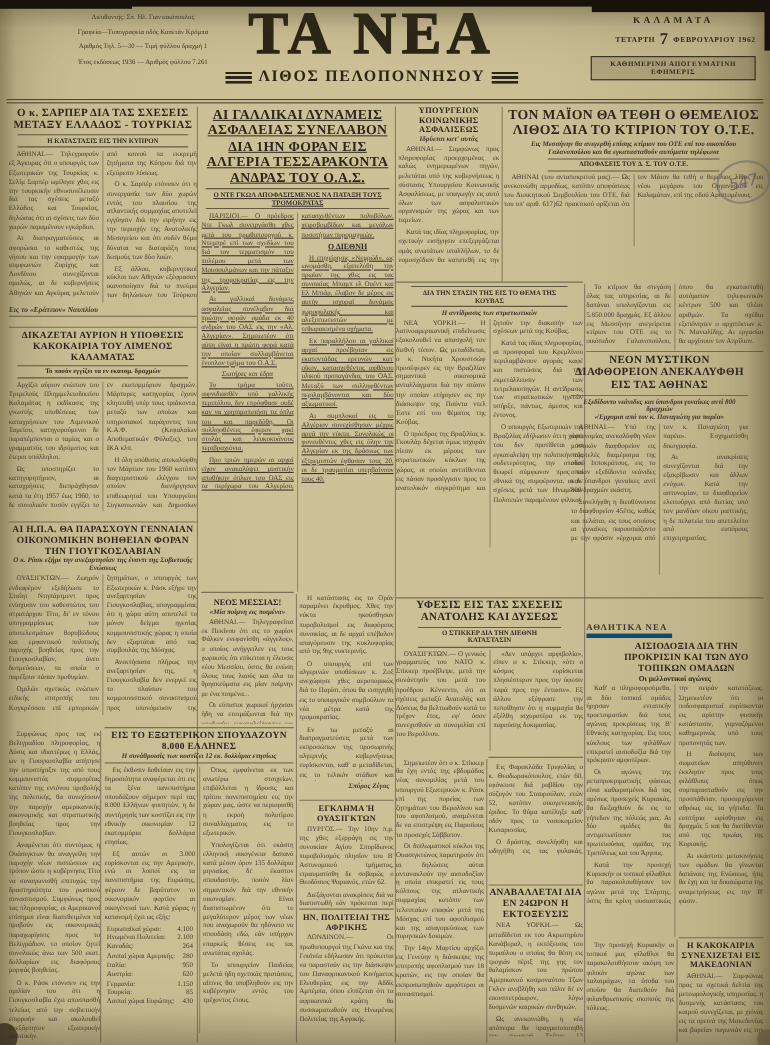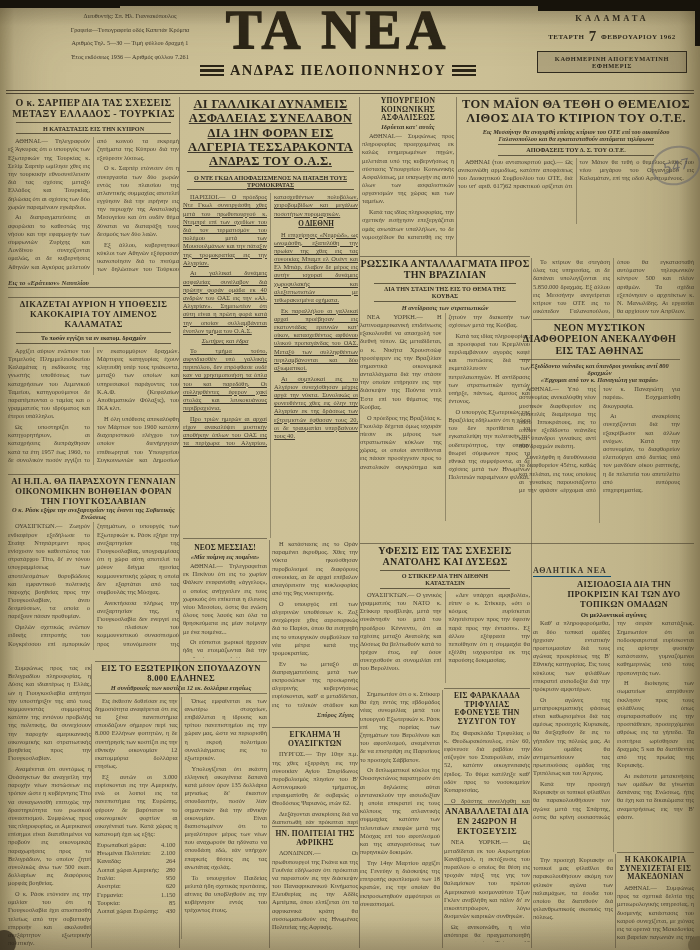--- a/index.html
+++ b/index.html
@@ -48,21 +48,21 @@
   .logo{position:absolute;left:193px;top:2px;width:290px;text-align:center;z-index:10;
         font-size:54px;font-weight:bold;color:#2b2517;letter-spacing:5px;
         -webkit-text-stroke:1.3px #2b2517;line-height:1.05;}
   .sublogo{position:absolute;left:178px;top:62px;width:320px;z-index:10;display:flex;
         align-items:center;justify-content:center;gap:6px;font-size:14.5px;font-weight:bold;
         letter-spacing:1.5px;color:#2b2517;}
   .bars{display:inline-block;width:24px;height:11px;
         background:repeating-linear-gradient(180deg,#2b2517 0 2.2px,rgba(0,0,0,0) 2.2px 4.4px);}
   .mast-right{position:absolute;left:537px;top:13px;width:150px;z-index:10;text-align:center;color:#2f2a1e;}
   .city{font-weight:bold;font-size:8.5px;letter-spacing:3px;}
-  .dateline{margin-top:5px;font-weight:bold;font-size:7px;letter-spacing:.5px;}
+  .dateline{margin-top:5px;font-weight:bold;font-size:7px;letter-spacing:.5px;text-align:right;}
   .dateline .big{font-size:15px;vertical-align:-2px;padding:0 2px;}
   .tagbox{margin-top:6px;border:1.5px solid #2f2a1e;background:rgba(47,40,24,.16);
           font-weight:bold;font-size:6.4px;letter-spacing:.6px;padding:3px 1px;}
   .pencil{position:absolute;left:651px;top:146px;width:46px;height:35px;z-index:50;
           border:2px solid rgba(95,95,105,.5);border-radius:50%;transform:rotate(-14deg);
           display:flex;align-items:center;justify-content:center;
           font-family:"DejaVu Sans",sans-serif;font-style:italic;font-size:14px;
           color:rgba(80,80,92,.65);}
 </style>
 </head>
@@ -78,21 +78,21 @@
 
 <div class="mast-info">
   <div>Διευθυντής: Σπ. Ηλ. Γιαννακόπουλος</div>
   <div>Γραφεία—Τυπογραφεία οδός Καπετάν Κρόμπα</div>
   <div>Αριθμός Τηλ. 5—30 — Τιμή φύλλου δραχμή 1</div>
   <div>Έτος εκδόσεως 1936 — Αριθμός φύλλου 7.261</div>
 </div>
 <div class="logo">ΤΑ ΝΕΑ</div>
 <div class="sublogo">
   <span class="bars"></span>
-  <span>ΑΝΔΡΑΣ ΠΕΛΟΠΟΝΝΗΣΟΥ</span>
+  <span>ΛΙΘΟΣ ΠΕΛΟΠΟΝΝΗΣΟΥ</span>
   <span class="bars"></span>
 </div>
 <div class="mast-right">
   <div class="city">ΚΑΛΑΜΑΤΑ</div>
   <div class="dateline">
     <span>ΤΕΤΑΡΤΗ</span>
     <span class="big">7</span>
     <span>ΦΕΒΡΟΥΑΡΙΟΥ 1962</span>
   </div>
   <div class="tagbox">ΚΑΘΗΜΕΡΙΝΗ ΑΠΟΓΕΥΜΑΤΙΝΗ ΕΦΗΜΕΡΙΣ</div>
@@ -277,21 +277,20 @@
     <p>ΑΘΗΝΑΙ (του ανταποκριτού μας).— Ως ανεκοινώθη αρμοδίως, κατόπιν αποφάσεως του Διοικητικού Συμβουλίου του ΟΤΕ, διά του υπ' αριθ. 617)62 πρακτικού ορίζεται ότι τον Μάιον θα τεθή ο θεμέλιος λίθος του νέου μεγάρου του Οργανισμού εις Καλαμάταν, επί της οδού Αριστομένους.</p>
   </div>
 </div>
 <div class="art" style="left:533px;top:258px;width:161px;height:60px;">
   <div class="b cols2" style="height:60px;">
     <p>Το κτίριον θα στεγάση όλας τας υπηρεσίας, αι δε δαπάναι υπολογίζονται εις 5.850.000 δραχμάς. Εξ άλλου εις Μεσσήνην ανεγείρεται κτίριον του ΟΤΕ εις το οικόπεδον Γαλανοπούλου, όπου θα εγκατασταθή αυτόματον τηλεφωνικόν κέντρον 500 και πλέον αριθμών. Τα σχέδια εξεπόνησεν ο αρχιτέκτων κ. Ν. Μανωλίδης. Αι εργασίαι θα αρχίσουν τον Απρίλιον.</p>
   </div>
 </div>
 
 <div class="art" style="left:360px;top:258px;width:170px;height:285px;">
-  <div class="t t-md">ΡΩΣΣΙΚΑ ΑΝΤΑΛΛΑΓΜΑΤΑ ΠΡΟΣ ΤΗΝ ΒΡΑΖΙΛΙΑΝ</div>
   <div class="kick" style="margin:2px 14px;">ΔΙΑ ΤΗΝ ΣΤΑΣΙΝ ΤΗΣ ΕΙΣ ΤΟ ΘΕΜΑ ΤΗΣ ΚΟΥΒΑΣ</div>
   <div class="deck">Η αντίδρασις των στρατιωτικών</div>
   <div class="b cols2" style="height:208px;margin-top:2px;">
     <p>ΝΕΑ ΥΟΡΚΗ.— Η λατινοαμερικανική επιδείνωσις εξακολουθεί να απασχολή τον διεθνή τύπον. Ως μεταδίδεται, ο κ. Νικήτα Χρουστσώφ προσέφερεν εις την Βραζιλίαν σημαντικά οικονομικά ανταλλάγματα διά την στάσιν την οποίαν ετήρησεν εις την διάσκεψιν της Πούντα ντελ Έστε επί του θέματος της Κούβας.</p>
     <p>Ο πρόεδρος της Βραζιλίας κ. Γκουλάρ δέχεται όμως ισχυράν πίεσιν εκ μέρους των στρατιωτικών κύκλων της χώρας, οι οποίοι αντιτίθενται εις πάσαν προσέγγισιν προς το ανατολικόν συγκρότημα και ζητούν την διακοπήν των σχέσεων μετά της Κούβας.</p>
     <p>Κατά τας ιδίας πληροφορίας, αι προσφοραί του Κρεμλίνου περιλαμβάνουν αγοράς καφέ και πιστώσεις διά την εκμετάλλευσιν των πετρελαιοπηγών. Η αντίδρασις των στρατιωτικών ηγετών υπήρξε, πάντως, άμεσος και έντονος.</p>
     <p>Ο υπουργός Εξωτερικών της Βραζιλίας εδήλωσεν ότι η χώρα του δεν προτίθεται να εγκαταλείψη την πολιτικήν της ουδετερότητος, την οποίαν θεωρεί σύμφωνον προς τα εθνικά της συμφέροντα, αι δε σχέσεις μετά των Ηνωμένων Πολιτειών παραμένουν φιλικαί.</p>
   </div>
 </div>
 
@@ -316,37 +315,36 @@
 </div>
 <div class="art" style="left:360px;top:690px;width:80px;height:258px;">
   <div class="b" style="height:258px;">
     <p>Σημειωτέον ότι ο κ. Στίκκερ θα έχη εντός της εβδομάδος νέας συνομιλίας μετά του υπουργού Εξωτερικών κ. Ράσκ επί της πορείας των ζητημάτων του Βερολίνου και του αφοπλισμού, αναμένεται δε να επιστρέψη εις Παρισίους το προσεχές Σάββατον.</p>
     <p>Οι διπλωματικοί κύκλοι της Ουασιγκτώνος παρατηρούν ότι αι δηλώσεις αύται αντανακλούν την αισιοδοξίαν η οποία επικρατεί εις τους κόλπους της ατλαντικής συμμαχίας κατόπιν των τελευταίων επαφών μετά της Μόσχας επί του αφοπλισμού και της απαγορεύσεως των πυρηνικών δοκιμών.</p>
     <p>Την 14ην Μαρτίου αρχίζει εις Γενεύην η διάσκεψις της επιτροπής αφοπλισμού των 18 κρατών, εις την οποίαν θα εκπροσωπηθούν αμφότεροι οι συνασπισμοί.</p>
   </div>
 </div>
 
 <div class="art" style="left:444px;top:692px;width:86px;height:112px;">
-  <div class="t t-xs">ΕΙΣ ΦΑΡΑΚΛΑΔΑ ΤΡΙΦΥΛΙΑΣ ΕΦΟΝΕΥΣΕ ΤΗΝ ΣΥΖΥΓΟΝ ΤΟΥ</div>
   <div class="b" style="height:84px;margin-top:2px;">
     <p>Εις Φαρακλάδα Τριφυλίας ο κ. Θεοδωρακόπουλος, ετών 60, εφόνευσε διά ραβδίου την σύζυγόν του Σταυρούλαν, ετών 52, κατόπιν οικογενειακής έριδος. Το θύμα κατέληξε καθ' οδόν προς το νοσοκομείον Κυπαρισσίας.</p>
     <p>Ο δράστης συνελήφθη και ωδηγήθη εις τας φυλακάς, ομολογήσας την πράξιν του. Μεταξύ των συζύγων υφίσταντο από μακρού κτηματικαί διαφοραί, ως κατέθεσαν οι συγχώριοί των.</p>
   </div>
 </div>
 
 <div class="art" style="left:444px;top:807px;width:86px;height:141px;">
   <div class="t t-sm">ΑΝΑΒΑΛΛΕΤΑΙ ΔΙΑ ΕΝ 24ΩΡΟΝ Η ΕΚΤΟΞΕΥΣΙΣ</div>
   <div class="b" style="height:104px;margin-top:2px;">
     <p>ΝΕΑ ΥΟΡΚΗ.— Ως μεταδίδεται εκ του Ακρωτηρίου Κανάβεραλ, η εκτόξευσις του πυραύλου ο οποίος θα θέση εις τροχιάν πέριξ της γης τον θαλαμίσκον του πρώτου Αμερικανού κοσμοναύτου Τζων Γκλεν ανεβλήθη και πάλιν δι' εν εικοσιτετράωρον, λόγω δυσμενών καιρικών συνθηκών.</p>
     <p>Ως ανεκοινώθη, η νέα απόπειρα θα πραγματοποιηθή την προσεχή Τρίτην 13 Φεβρουαρίου.</p>
   </div>
 </div>
 
 <div class="art" style="left:533px;top:547px;width:161px;height:305px;">
-  <div style="font-weight:bold;font-size:8px;border-bottom:1px solid #0c4a6e;display:inline-block;padding:0 4px 1px 0;letter-spacing:1px;margin-top:19px;">ΑΘΛΗΤΙΚΑ ΝΕΑ</div>
+  <div style="font-weight:bold;font-size:8px;border-bottom:4px solid #0c4a6e;display:inline-block;padding:0 4px 1px 0;letter-spacing:1px;margin-top:19px;">ΑΘΛΗΤΙΚΑ ΝΕΑ</div>
   <div class="t t-sm" style="margin-top:3px;margin-left:21px;">ΑΙΣΙΟΔΟΞΙΑ ΔΙΑ ΤΗΝ ΠΡΟΚΡΙΣΙΝ ΚΑΙ ΤΩΝ ΔΥΟ ΤΟΠΙΚΩΝ ΟΜΑΔΩΝ</div>
   <div class="cross" style="font-size:6.8px;">Οι μελλοντικοί αγώνες</div>
   <div class="b cols2" style="height:248px;">
     <p>Καθ' α πληροφορούμεθα, αι δύο τοπικαί ομάδες ήρχισαν εντατικήν προετοιμασίαν διά τους αγώνας προκρίσεως της Β' Εθνικής κατηγορίας. Εις τους κύκλους των φιλάθλων επικρατεί αισιοδοξία διά την πρόκρισιν αμφοτέρων.</p>
     <p>Οι αγώνες της μεταπροκριματικής φάσεως είναι καθωρισμένοι διά τας αμέσως προσεχείς Κυριακάς, θα διεξαχθούν δε εις το γήπεδον της πόλεώς μας. Αι δύο ομάδες θα αντιμετωπίσουν τας πρωτευούσας ομάδας της Τριπόλεως και του Άργους.</p>
     <p>Κατά την προσεχή Κυριακήν οι τοπικοί φίλαθλοι θα παρακολουθήσουν τον αγώνα μετά της Σπάρτης, όστις θα κρίνη ουσιαστικώς την σειράν κατατάξεως. Σημειωτέον ότι οι ποδοσφαιρισταί ευρίσκονται εις αρίστην φυσικήν κατάστασιν, γυμναζόμενοι καθημερινώς υπό τους προπονητάς των.</p>
     <p>Η διοίκησις των σωματείων απηύθυνεν έκκλησιν προς τους φιλάθλους όπως συμπαρασταθούν εις την προσπάθειαν, προσερχόμενοι αθρόως εις τα γήπεδα. Τα εισιτήρια ωρίσθησαν εις δραχμάς 5 και θα διατίθενται από της πρωίας της Κυριακής.</p>
     <p>Αι εκάστοτε μετακινήσεις των ομάδων θα γίνωνται δαπάναις της Ενώσεως, ήτις θα έχη και τα δικαιώματα της αναμετρήσεως εις την Β' φάσιν.</p>
   </div>
 </div>

